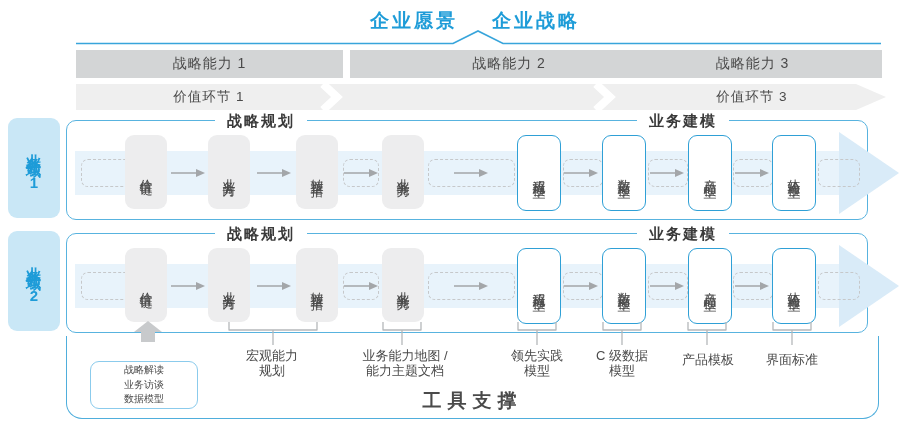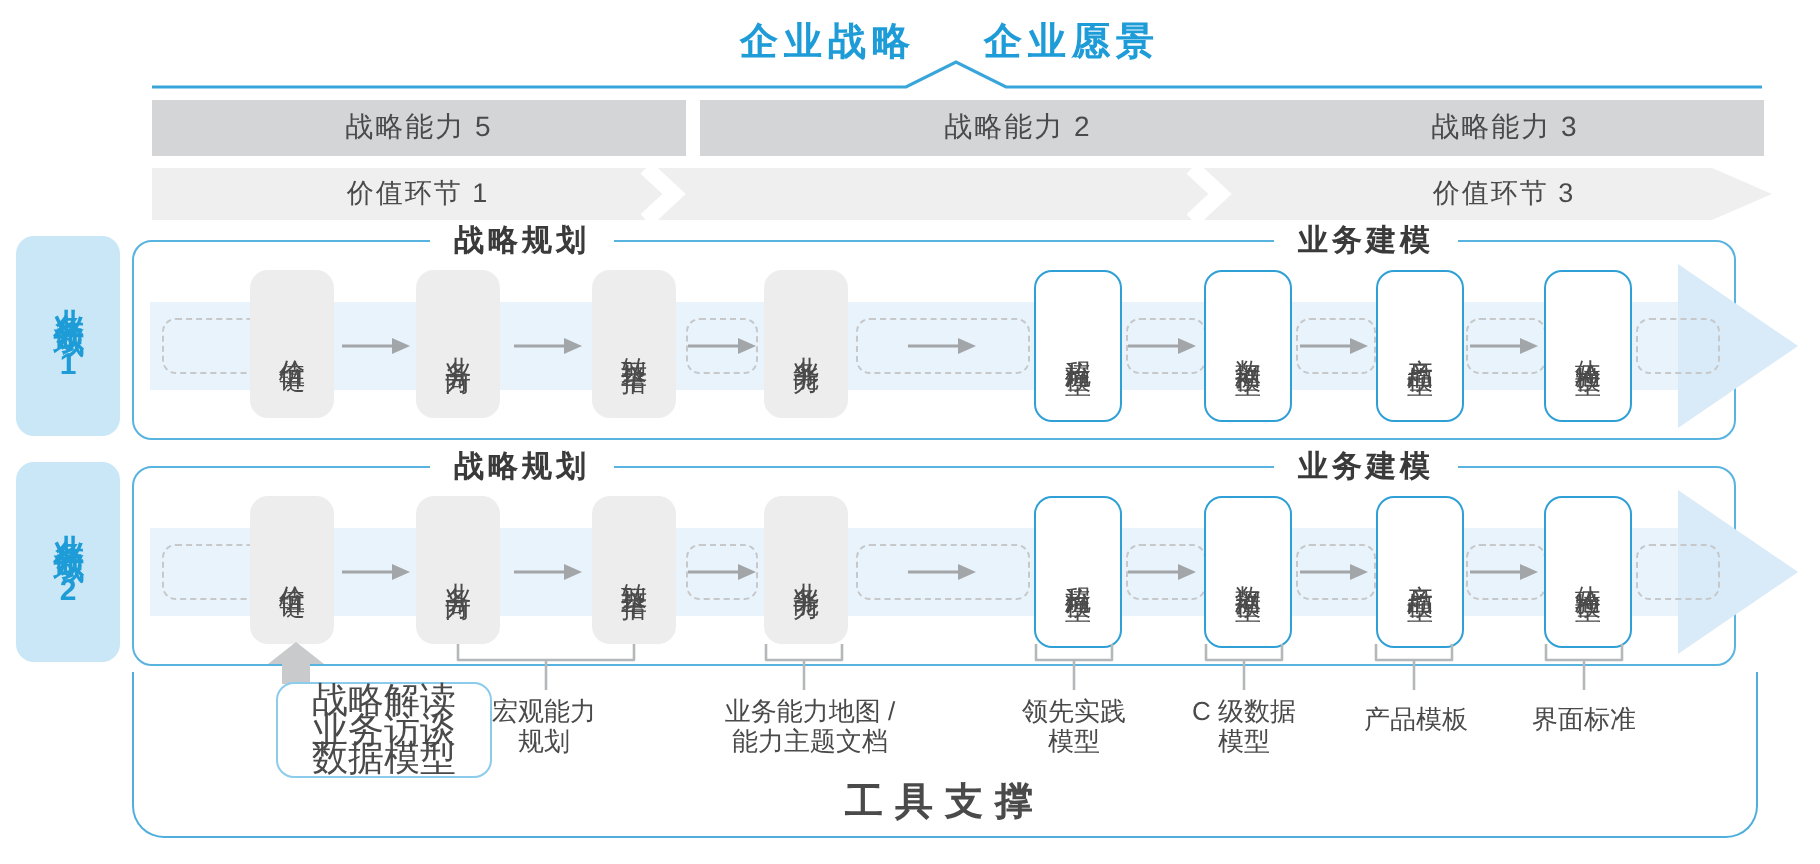--- a/index.html
+++ b/index.html
@@ -50,49 +50,49 @@
          letter-spacing:2px;line-height:1;}
   .harrow{position:absolute;top:47px;}
   .harrow line{stroke:#A3A6A9;stroke-width:1.5;}
   .harrow polygon{fill:#A3A6A9;}
 
   
   .up-arrow-stem{position:absolute;left:141px;top:331px;width:14px;height:11px;background:#C8CACC;}
   .up-arrow-head{position:absolute;left:134px;top:321px;width:0;height:0;
         border-left:14px solid transparent;border-right:14px solid transparent;
         border-bottom:11px solid #C8CACC;}
-  .interview-box{position:absolute;left:90px;top:341px;width:106px;height:46px;background:#fff;
+  .interview-box{position:absolute;left:90px;top:361px;width:106px;height:46px;background:#fff;
         border:1px solid #8BCBEC;border-radius:9px;display:flex;flex-direction:column;
-        align-items:center;justify-content:center;font-size:18px;color:#4A4A4A;line-height:14.5px;margin-left:48px;}
+        align-items:center;justify-content:center;font-size:10px;color:#4A4A4A;line-height:14.5px;}
   .bracket{position:absolute;top:322px;}
   .bracket path{stroke:#B5B8BA;stroke-width:1.3;fill:none;stroke-linejoin:round;}
   .note{position:absolute;transform:translateX(-50%);text-align:center;font-size:13px;
         color:#4A4A4A;line-height:15px;white-space:nowrap;}
   .note span{display:block;}
 
   
   .tool{position:absolute;left:66px;top:336px;width:811px;height:82px;
         border:1.5px solid #4FAEDC;border-top:none;border-radius:0 0 16px 16px;}
   .tool-label{position:absolute;bottom:4px;left:0;width:100%;text-align:center;
         font-size:19px;font-weight:bold;color:#4A4A4A;letter-spacing:6px;}
 </style>
 </head>
 <body>
 
 <div class="title">
+  <span>企业愿景</span>
   <span>企业战略</span>
-  <span>企业愿景</span>
 </div>
 
 <svg class="topline" width="910" height="20" viewBox="0 0 910 20">
   <path d="M76,15.5 H453 L478,3 L503,15.5 H881" stroke="#38A5DB" stroke-width="1.6" fill="none"></path>
 </svg>
 
 <div class="cap-seg" style="left:76px;width:267px;">
-  <span>战略能力 5</span>
+  <span>战略能力 1</span>
 </div>
 <div class="cap-seg" style="left:350px;width:318px;">
   <span>战略能力 2</span>
 </div>
 <div class="cap-seg" style="left:623px;width:259px;">
   <span>战略能力 3</span>
 </div>
 
 <div class="value-band">
   <span class="value-label" style="left:133px;">价值环节 1</span>

